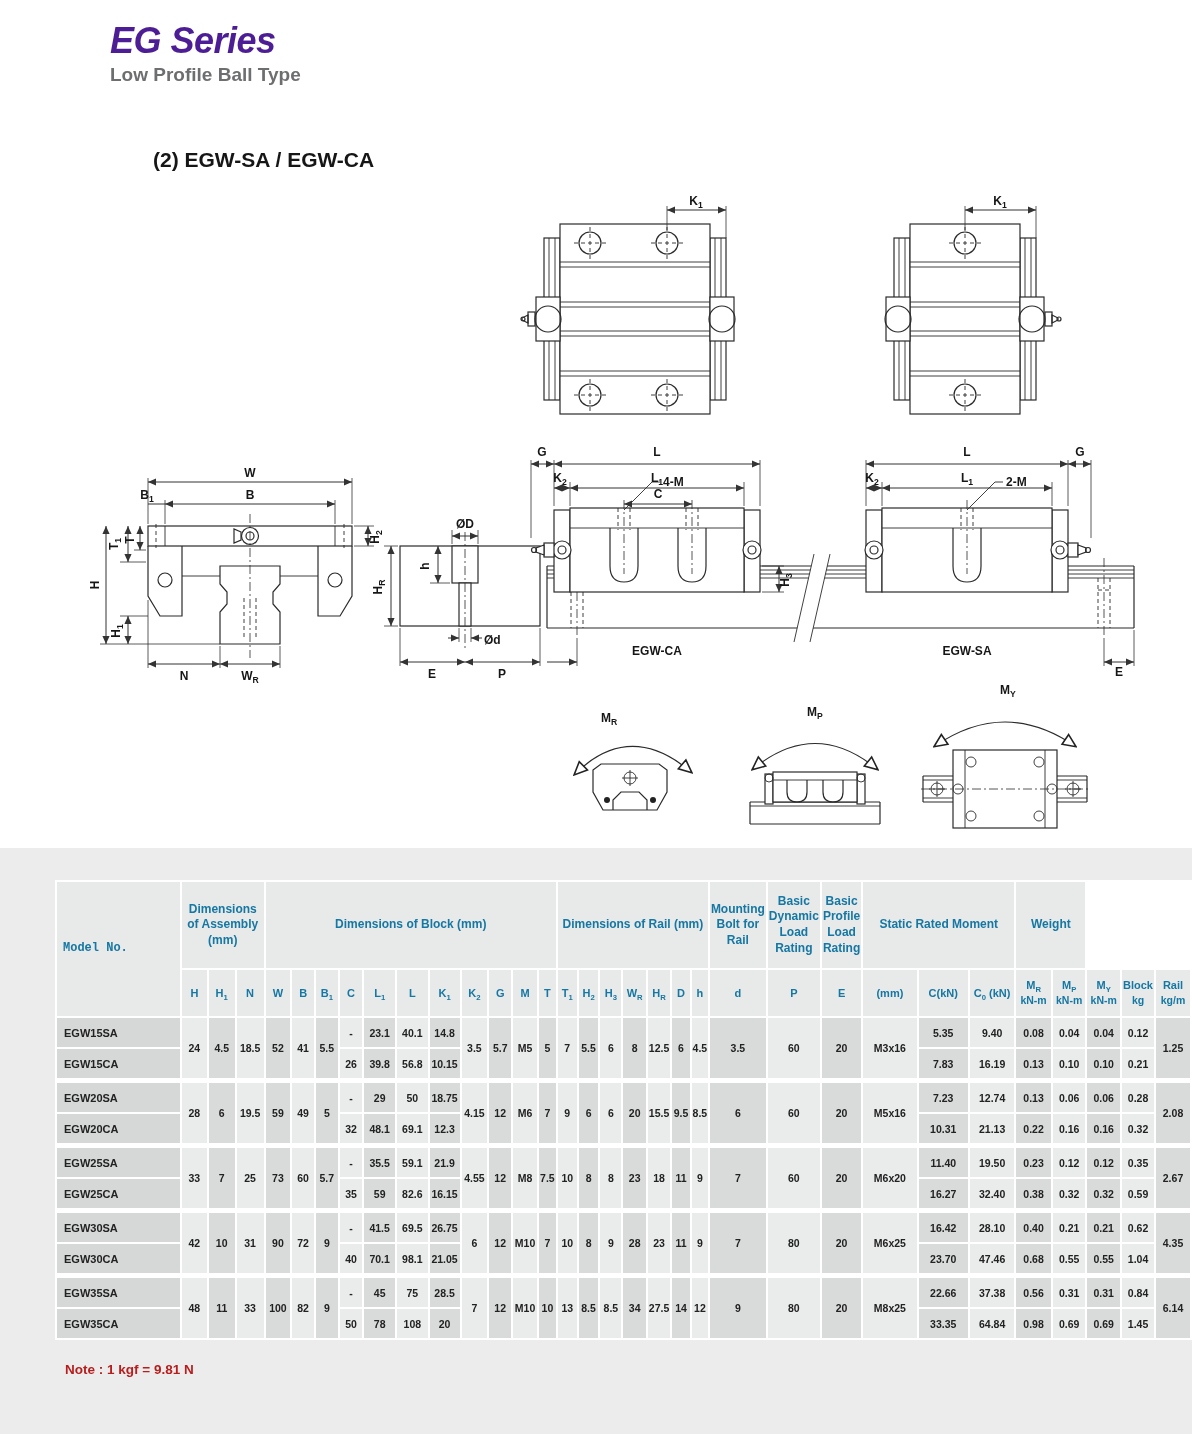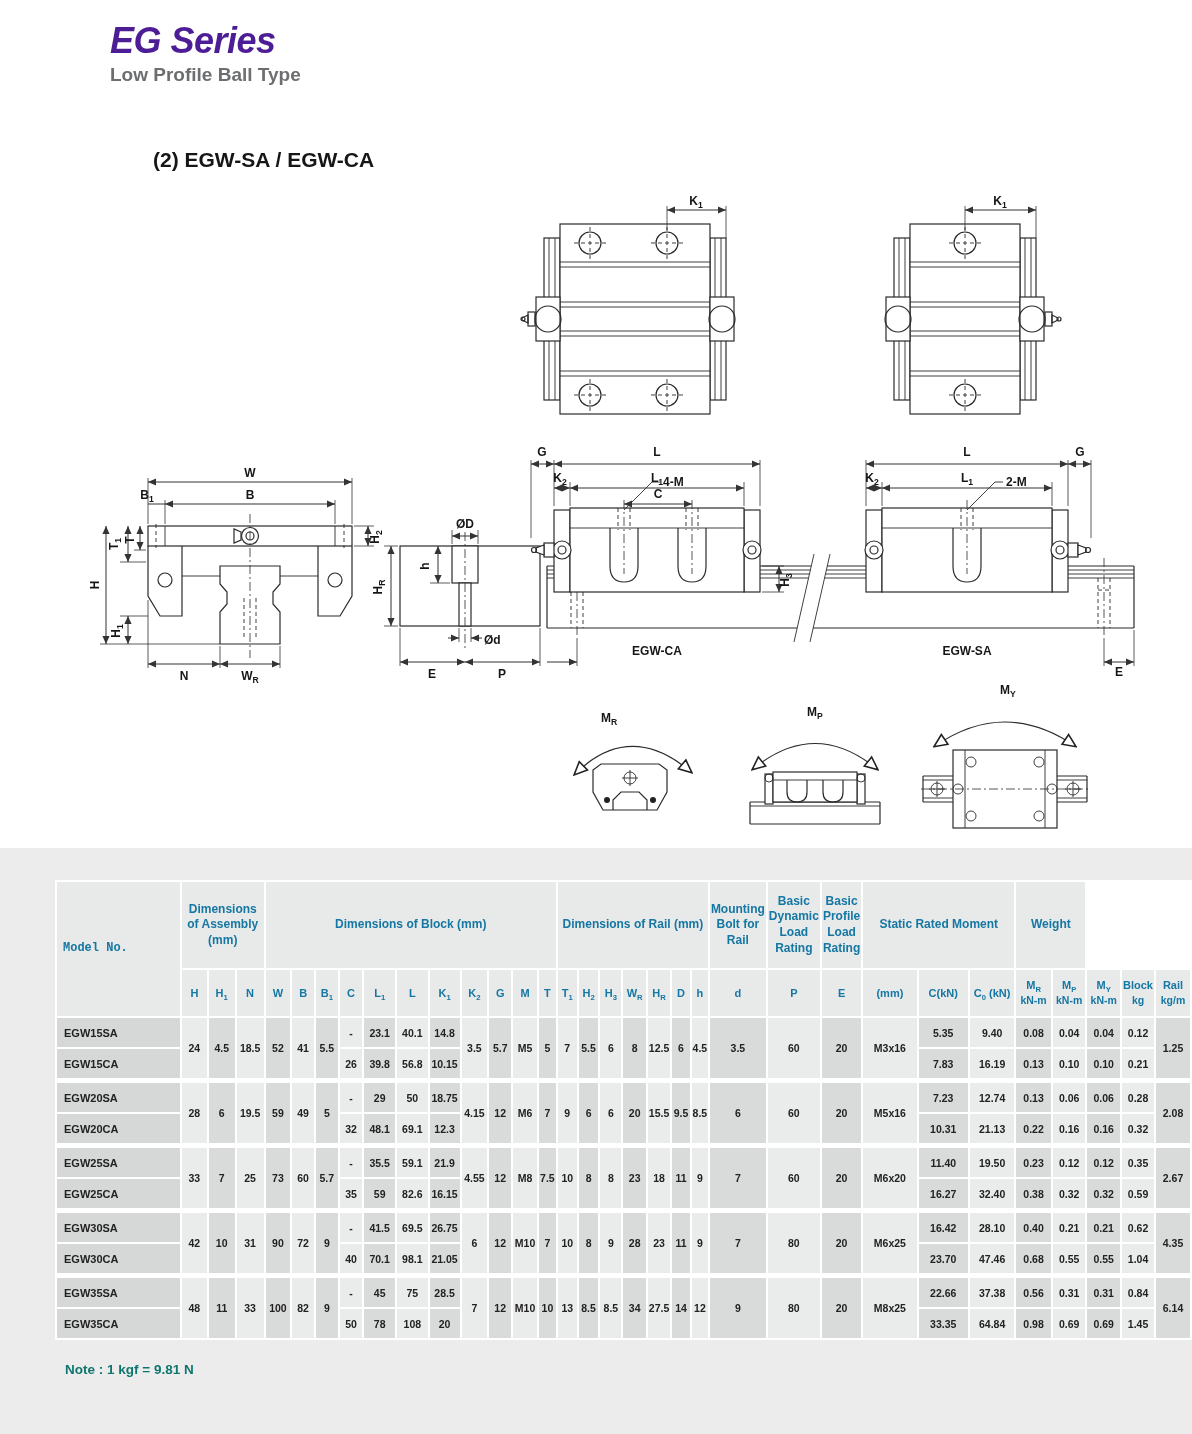--- a/index.html
+++ b/index.html
@@ -18,21 +18,21 @@
   .h2 th{height:46px;font-size:11px;}
   th.model-h{text-align:left;padding-left:6px;font-size:12px;font-family:Liberation Mono, monospace;}
   td{height:29px;text-align:center;font-size:10.5px;font-weight:bold;color:#222;
      padding:0;white-space:nowrap;overflow:visible;}
   td.lt{background:#eaebeb;}
   td.dk{background:#d9dada;}
   td.model{background:#d6d7d7;text-align:left;padding-left:7px;font-size:11px;}
   tr.gap td{height:1px;background:#fff;padding:0;}
   sub{font-size:70%;line-height:0;}
   .unit{margin-top:2px;font-size:10.5px;}
-  .note{margin:22px 0 0 65px;font-size:13.5px;font-weight:bold;color:#0f766e;}
+  .note{margin:22px 0 0 65px;font-size:13.5px;font-weight:bold;color:#b91c1c;}
   svg text{font-family:"Liberation Sans",sans-serif;font-weight:bold;font-size:12px;fill:#161616;}
   .oln{stroke:#2b2b2b;stroke-width:1.2;fill:none;}
   .thin{stroke:#2b2b2b;stroke-width:0.9;fill:none;}
   .dash{stroke:#2b2b2b;stroke-width:0.9;fill:none;stroke-dasharray:4 3;}
   .cl{stroke:#2b2b2b;stroke-width:0.8;fill:none;stroke-dasharray:9 3 2 3;}
   .dim{stroke:#333;stroke-width:1;fill:none;}
   .ext{stroke:#333;stroke-width:0.8;fill:none;}
   .wfill{fill:#fff;}
 </style>
 </head>

